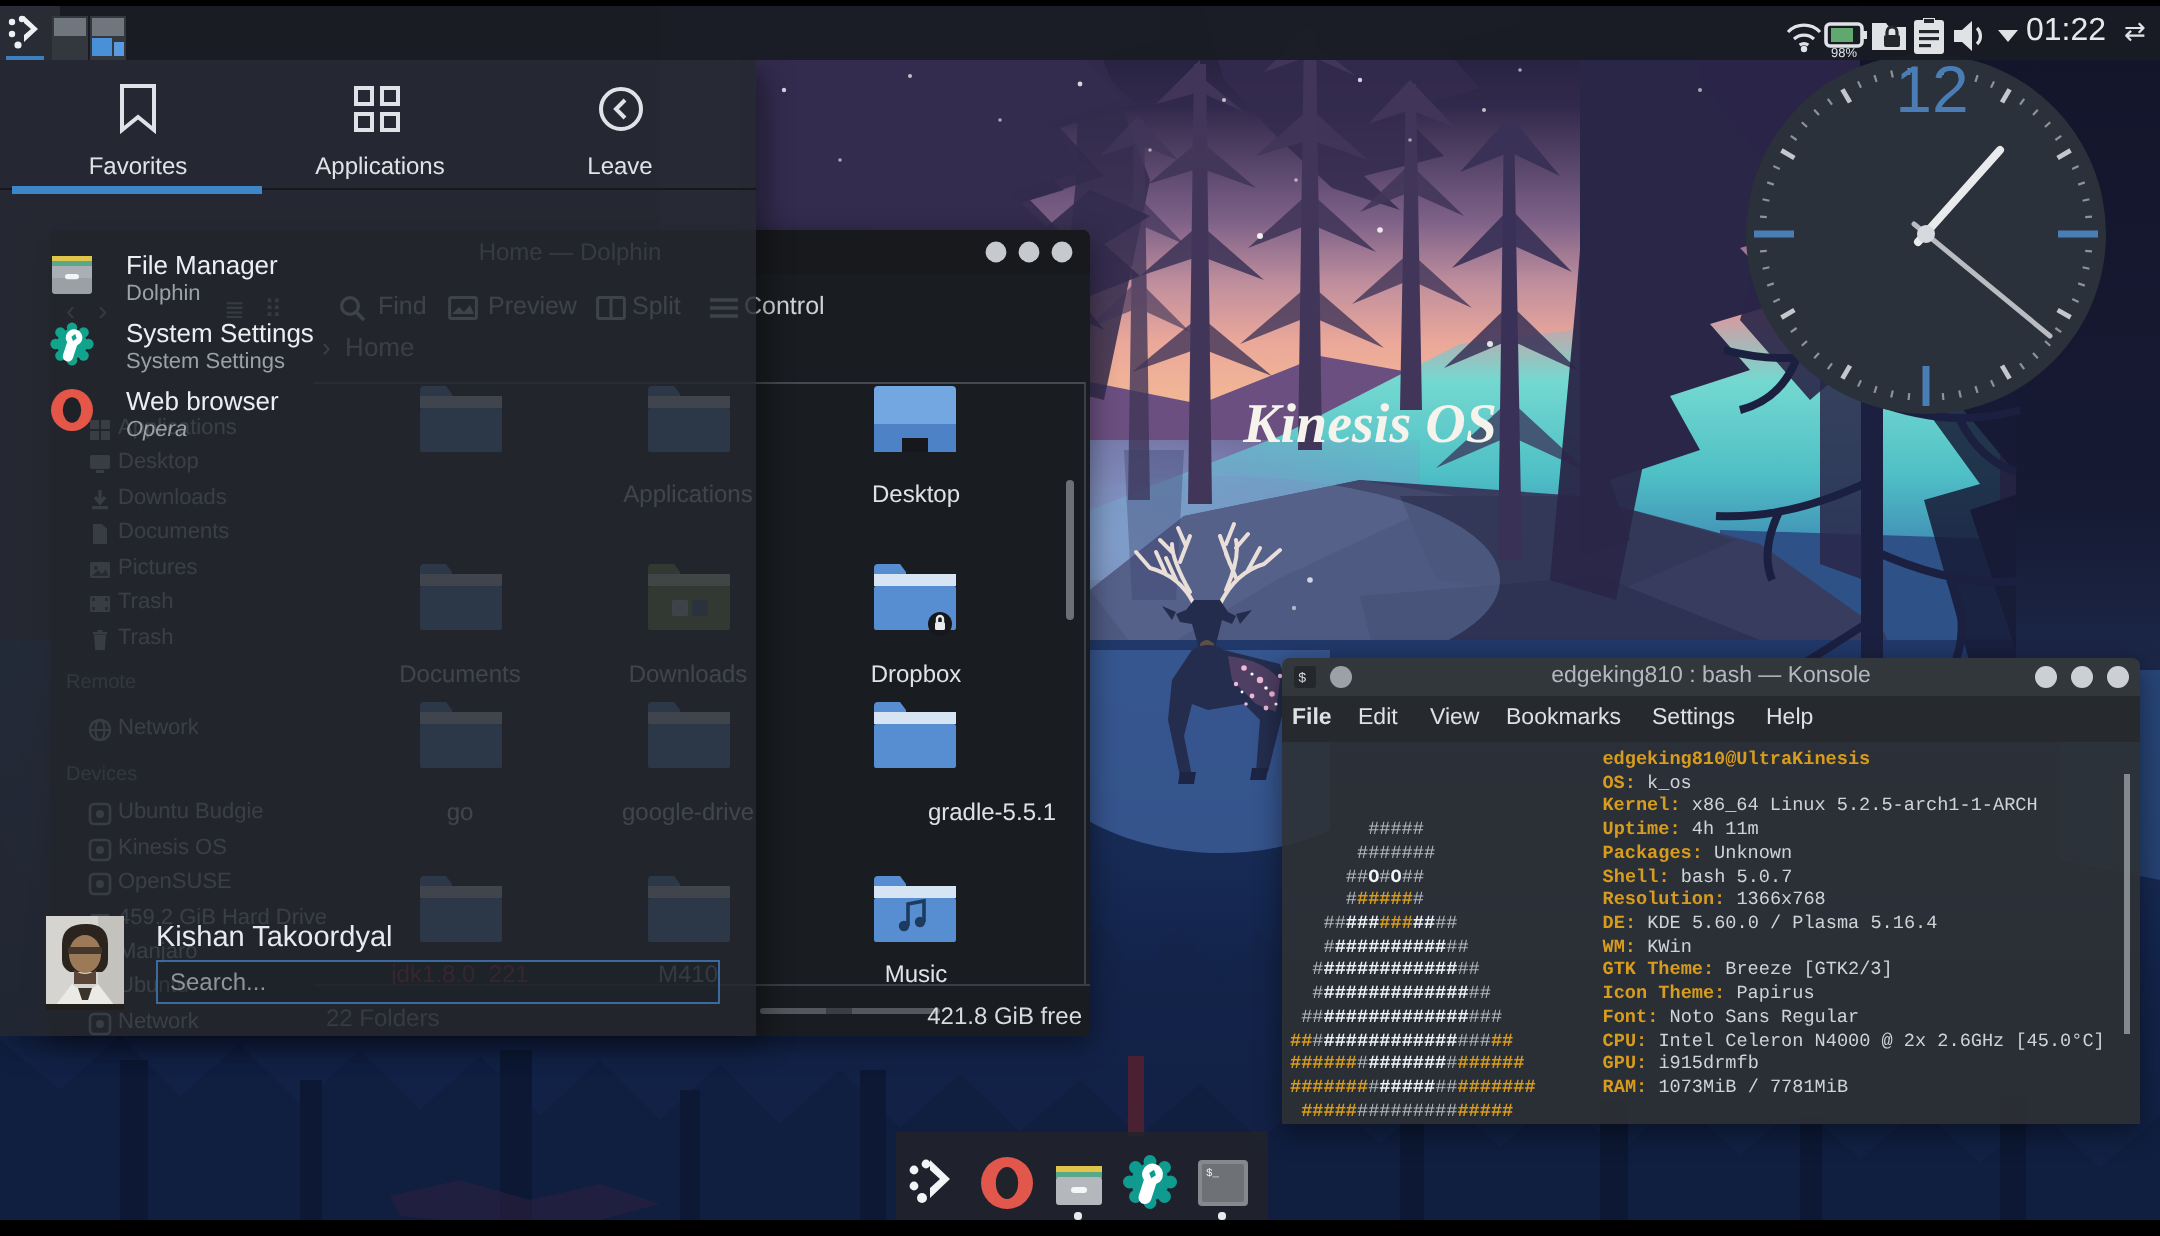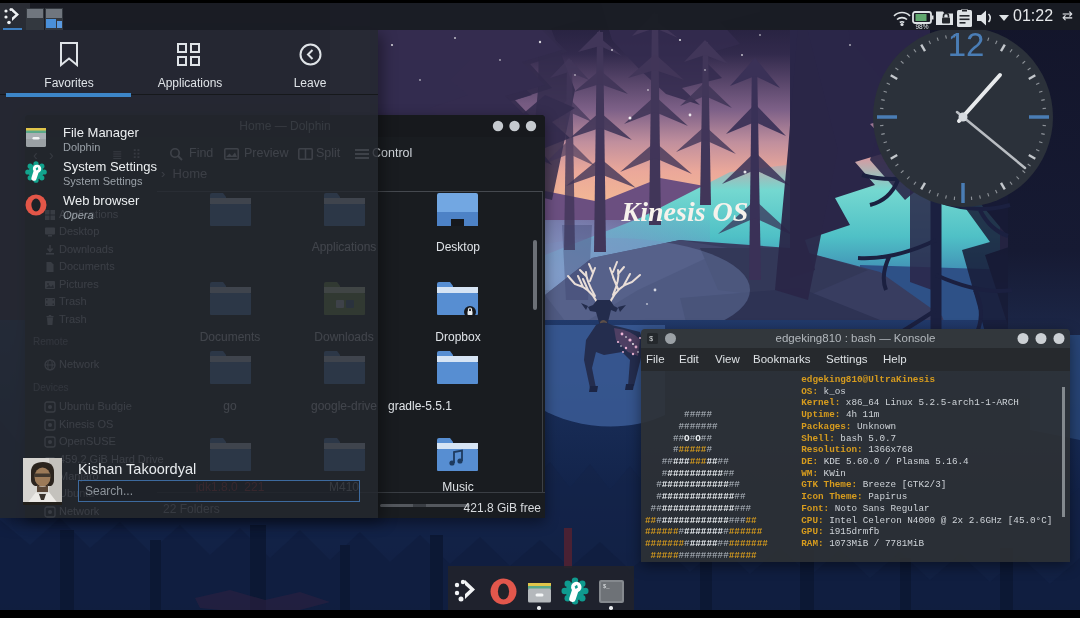--- a/index.html
+++ b/index.html
@@ -497,21 +497,21 @@
         <path d="M0,6 L0,2 A2,2 0 0 1 2,0 L13,0 L16,4 L16,6 Z" fill="#578ed2"></path>
         <rect x="0" y="5" width="41" height="6" fill="#d6e4f4"></rect>
         <rect x="0" y="11" width="41" height="22" rx="1" fill="#578ed2"></rect>
       </svg>
       <div class="abs" style="left:117px;top:207px;width:140px;text-align:center;font-size:12px;color:#dfe3e7;">google-drive</div>
       <svg class="abs" style="left:280px;top:159px;" width="41" height="38">
         <path d="M0,6 L0,2 A2,2 0 0 1 2,0 L13,0 L16,4 L16,6 Z" fill="#578ed2"></path>
         <rect x="0" y="5" width="41" height="6" fill="#d6e4f4"></rect>
         <rect x="0" y="11" width="41" height="22" rx="1" fill="#578ed2"></rect>
       </svg>
-      <div class="abs" style="left:231px;top:207px;width:140px;text-align:left;font-size:12px;color:#dfe3e7;">gradle-5.5.1</div>
+      <div class="abs" style="left:231px;top:207px;width:140px;text-align:right;font-size:12px;color:#dfe3e7;">gradle-5.5.1</div>
       <svg class="abs" style="left:53px;top:246px;" width="41" height="38">
         <path d="M0,6 L0,2 A2,2 0 0 1 2,0 L13,0 L16,4 L16,6 Z" fill="#578ed2"></path>
         <rect x="0" y="5" width="41" height="6" fill="#d6e4f4"></rect>
         <rect x="0" y="11" width="41" height="22" rx="1" fill="#578ed2"></rect>
       </svg>
       <div class="abs" style="left:3px;top:288px;width:140px;text-align:center;font-size:12px;color:#ef4444;">jdk1.8.0_221</div>
       <svg class="abs" style="left:167px;top:246px;" width="41" height="38">
         <path d="M0,6 L0,2 A2,2 0 0 1 2,0 L13,0 L16,4 L16,6 Z" fill="#578ed2"></path>
         <rect x="0" y="5" width="41" height="6" fill="#d6e4f4"></rect>
         <rect x="0" y="11" width="41" height="22" rx="1" fill="#578ed2"></rect>
@@ -626,21 +626,21 @@
         <circle cx="5.5" cy="5.5" r="5.5" fill="#9ba1a6"></circle>
       </svg>
     <div class="abs" style="left:0;top:0;width:429px;height:19px;text-align:center;line-height:19px;font-size:11.5px;color:#b3b8bd;">edgeking810 : bash — Konsole</div>
     <svg class="abs" style="left:376px;top:4px;" width="48" height="12">
         <circle cx="6" cy="5.5" r="5.5" fill="#ccd0d4"></circle>
         <circle cx="24" cy="5.5" r="5.5" fill="#ccd0d4"></circle>
         <circle cx="42" cy="5.5" r="5.5" fill="#ccd0d4"></circle>
       </svg>
   </div>
   <div class="abs" style="left:0;top:19px;width:429px;height:23px;background:#26292d;font-size:11.5px;color:#dde1e4;">
-    <span class="abs" style="left:5px;top:5px;">File</span>
+    <span class="abs" style="left:5px;top:5px;font-weight:bold;">File</span>
     <span class="abs" style="left:38px;top:5px;">Edit</span>
     <span class="abs" style="left:74px;top:5px;">View</span>
     <span class="abs" style="left:112px;top:5px;">Bookmarks</span>
     <span class="abs" style="left:185px;top:5px;">Settings</span>
     <span class="abs" style="left:242px;top:5px;">Help</span>
   </div>
   <div class="abs" style="left:0;top:42px;width:429px;height:191px;background:rgba(45,49,52,0.9);">
     <div id="term" style="position:absolute;left:4px;top:3px;font-family:'Liberation Mono',monospace;font-size:9.3px;line-height:11.72px;color:#ced3d8;white-space:nowrap;">&nbsp;&nbsp;&nbsp;&nbsp;&nbsp;&nbsp;&nbsp;&nbsp;&nbsp;&nbsp;&nbsp;&nbsp;&nbsp;&nbsp;&nbsp;&nbsp;&nbsp;&nbsp;&nbsp;&nbsp;&nbsp;&nbsp;&nbsp;&nbsp;&nbsp;&nbsp;&nbsp;&nbsp;<span style="color:#d79c1e;font-weight:bold;">edgeking810@UltraKinesis</span><br>&nbsp;&nbsp;&nbsp;&nbsp;&nbsp;&nbsp;&nbsp;&nbsp;&nbsp;&nbsp;&nbsp;&nbsp;&nbsp;&nbsp;&nbsp;&nbsp;&nbsp;&nbsp;&nbsp;&nbsp;&nbsp;&nbsp;&nbsp;&nbsp;&nbsp;&nbsp;&nbsp;&nbsp;<span style="color:#d79c1e;font-weight:bold;">OS:</span> k_os<br>&nbsp;&nbsp;&nbsp;&nbsp;&nbsp;&nbsp;&nbsp;&nbsp;&nbsp;&nbsp;&nbsp;&nbsp;&nbsp;&nbsp;&nbsp;&nbsp;&nbsp;&nbsp;&nbsp;&nbsp;&nbsp;&nbsp;&nbsp;&nbsp;&nbsp;&nbsp;&nbsp;&nbsp;<span style="color:#d79c1e;font-weight:bold;">Kernel:</span> x86_64 Linux 5.2.5-arch1-1-ARCH<br>&nbsp;&nbsp;&nbsp;&nbsp;&nbsp;&nbsp;&nbsp;<span style="color:#b3bac2;">#####</span>&nbsp;&nbsp;&nbsp;&nbsp;&nbsp;&nbsp;&nbsp;&nbsp;&nbsp;&nbsp;&nbsp;&nbsp;&nbsp;&nbsp;&nbsp;&nbsp;<span style="color:#d79c1e;font-weight:bold;">Uptime:</span> 4h 11m<br>&nbsp;&nbsp;&nbsp;&nbsp;&nbsp;&nbsp;<span style="color:#b3bac2;">#######</span>&nbsp;&nbsp;&nbsp;&nbsp;&nbsp;&nbsp;&nbsp;&nbsp;&nbsp;&nbsp;&nbsp;&nbsp;&nbsp;&nbsp;&nbsp;<span style="color:#d79c1e;font-weight:bold;">Packages:</span> Unknown<br>&nbsp;&nbsp;&nbsp;&nbsp;&nbsp;<span style="color:#b3bac2;">##</span><span style="color:#eef2f5;font-weight:bold;">O</span><span style="color:#b3bac2;">#</span><span style="color:#eef2f5;font-weight:bold;">O</span><span style="color:#b3bac2;">##</span>&nbsp;&nbsp;&nbsp;&nbsp;&nbsp;&nbsp;&nbsp;&nbsp;&nbsp;&nbsp;&nbsp;&nbsp;&nbsp;&nbsp;&nbsp;&nbsp;<span style="color:#d79c1e;font-weight:bold;">Shell:</span> bash 5.0.7<br>&nbsp;&nbsp;&nbsp;&nbsp;&nbsp;<span style="color:#b3bac2;">#</span><span style="color:#d79c1e;font-weight:bold;">#####</span><span style="color:#b3bac2;">#</span>&nbsp;&nbsp;&nbsp;&nbsp;&nbsp;&nbsp;&nbsp;&nbsp;&nbsp;&nbsp;&nbsp;&nbsp;&nbsp;&nbsp;&nbsp;&nbsp;<span style="color:#d79c1e;font-weight:bold;">Resolution:</span> 1366x768<br>&nbsp;&nbsp;&nbsp;<span style="color:#b3bac2;">##</span><span style="color:#eef2f5;font-weight:bold;">###</span><span style="color:#d79c1e;font-weight:bold;">###</span><span style="color:#eef2f5;font-weight:bold;">##</span><span style="color:#b3bac2;">##</span>&nbsp;&nbsp;&nbsp;&nbsp;&nbsp;&nbsp;&nbsp;&nbsp;&nbsp;&nbsp;&nbsp;&nbsp;&nbsp;<span style="color:#d79c1e;font-weight:bold;">DE:</span> KDE 5.60.0 / Plasma 5.16.4<br>&nbsp;&nbsp;&nbsp;<span style="color:#b3bac2;">#</span><span style="color:#eef2f5;font-weight:bold;">##########</span><span style="color:#b3bac2;">##</span>&nbsp;&nbsp;&nbsp;&nbsp;&nbsp;&nbsp;&nbsp;&nbsp;&nbsp;&nbsp;&nbsp;&nbsp;<span style="color:#d79c1e;font-weight:bold;">WM:</span> KWin<br>&nbsp;&nbsp;<span style="color:#b3bac2;">#</span><span style="color:#eef2f5;font-weight:bold;">############</span><span style="color:#b3bac2;">##</span>&nbsp;&nbsp;&nbsp;&nbsp;&nbsp;&nbsp;&nbsp;&nbsp;&nbsp;&nbsp;&nbsp;<span style="color:#d79c1e;font-weight:bold;">GTK Theme:</span> Breeze [GTK2/3]<br>&nbsp;&nbsp;<span style="color:#b3bac2;">#</span><span style="color:#eef2f5;font-weight:bold;">#############</span><span style="color:#b3bac2;">##</span>&nbsp;&nbsp;&nbsp;&nbsp;&nbsp;&nbsp;&nbsp;&nbsp;&nbsp;&nbsp;<span style="color:#d79c1e;font-weight:bold;">Icon Theme:</span> Papirus<br>&nbsp;<span style="color:#b3bac2;">##</span><span style="color:#eef2f5;font-weight:bold;">#############</span><span style="color:#b3bac2;">###</span>&nbsp;&nbsp;&nbsp;&nbsp;&nbsp;&nbsp;&nbsp;&nbsp;&nbsp;<span style="color:#d79c1e;font-weight:bold;">Font:</span> Noto Sans Regular<br><span style="color:#d79c1e;font-weight:bold;">##</span><span style="color:#b3bac2;">#</span><span style="color:#eef2f5;font-weight:bold;">############</span><span style="color:#b3bac2;">###</span><span style="color:#d79c1e;font-weight:bold;">##</span>&nbsp;&nbsp;&nbsp;&nbsp;&nbsp;&nbsp;&nbsp;&nbsp;<span style="color:#d79c1e;font-weight:bold;">CPU:</span> Intel Celeron N4000 @ 2x 2.6GHz [45.0°C]<br><span style="color:#d79c1e;font-weight:bold;">######</span><span style="color:#b3bac2;">#</span><span style="color:#eef2f5;font-weight:bold;">#######</span><span style="color:#b3bac2;">#</span><span style="color:#d79c1e;font-weight:bold;">######</span>&nbsp;&nbsp;&nbsp;&nbsp;&nbsp;&nbsp;&nbsp;<span style="color:#d79c1e;font-weight:bold;">GPU:</span> i915drmfb<br><span style="color:#d79c1e;font-weight:bold;">#######</span><span style="color:#b3bac2;">#</span><span style="color:#eef2f5;font-weight:bold;">#####</span><span style="color:#b3bac2;">##</span><span style="color:#d79c1e;font-weight:bold;">#######</span>&nbsp;&nbsp;&nbsp;&nbsp;&nbsp;&nbsp;<span style="color:#d79c1e;font-weight:bold;">RAM:</span> 1073MiB / 7781MiB<br>&nbsp;<span style="color:#d79c1e;font-weight:bold;">#####</span><span style="color:#b3bac2;">#########</span><span style="color:#d79c1e;font-weight:bold;">#####</span>&nbsp;&nbsp;&nbsp;&nbsp;&nbsp;&nbsp;&nbsp;&nbsp;</div>
     <div class="abs" style="left:421px;top:16px;width:3px;height:130px;background:#83898e;"></div>
   </div>

